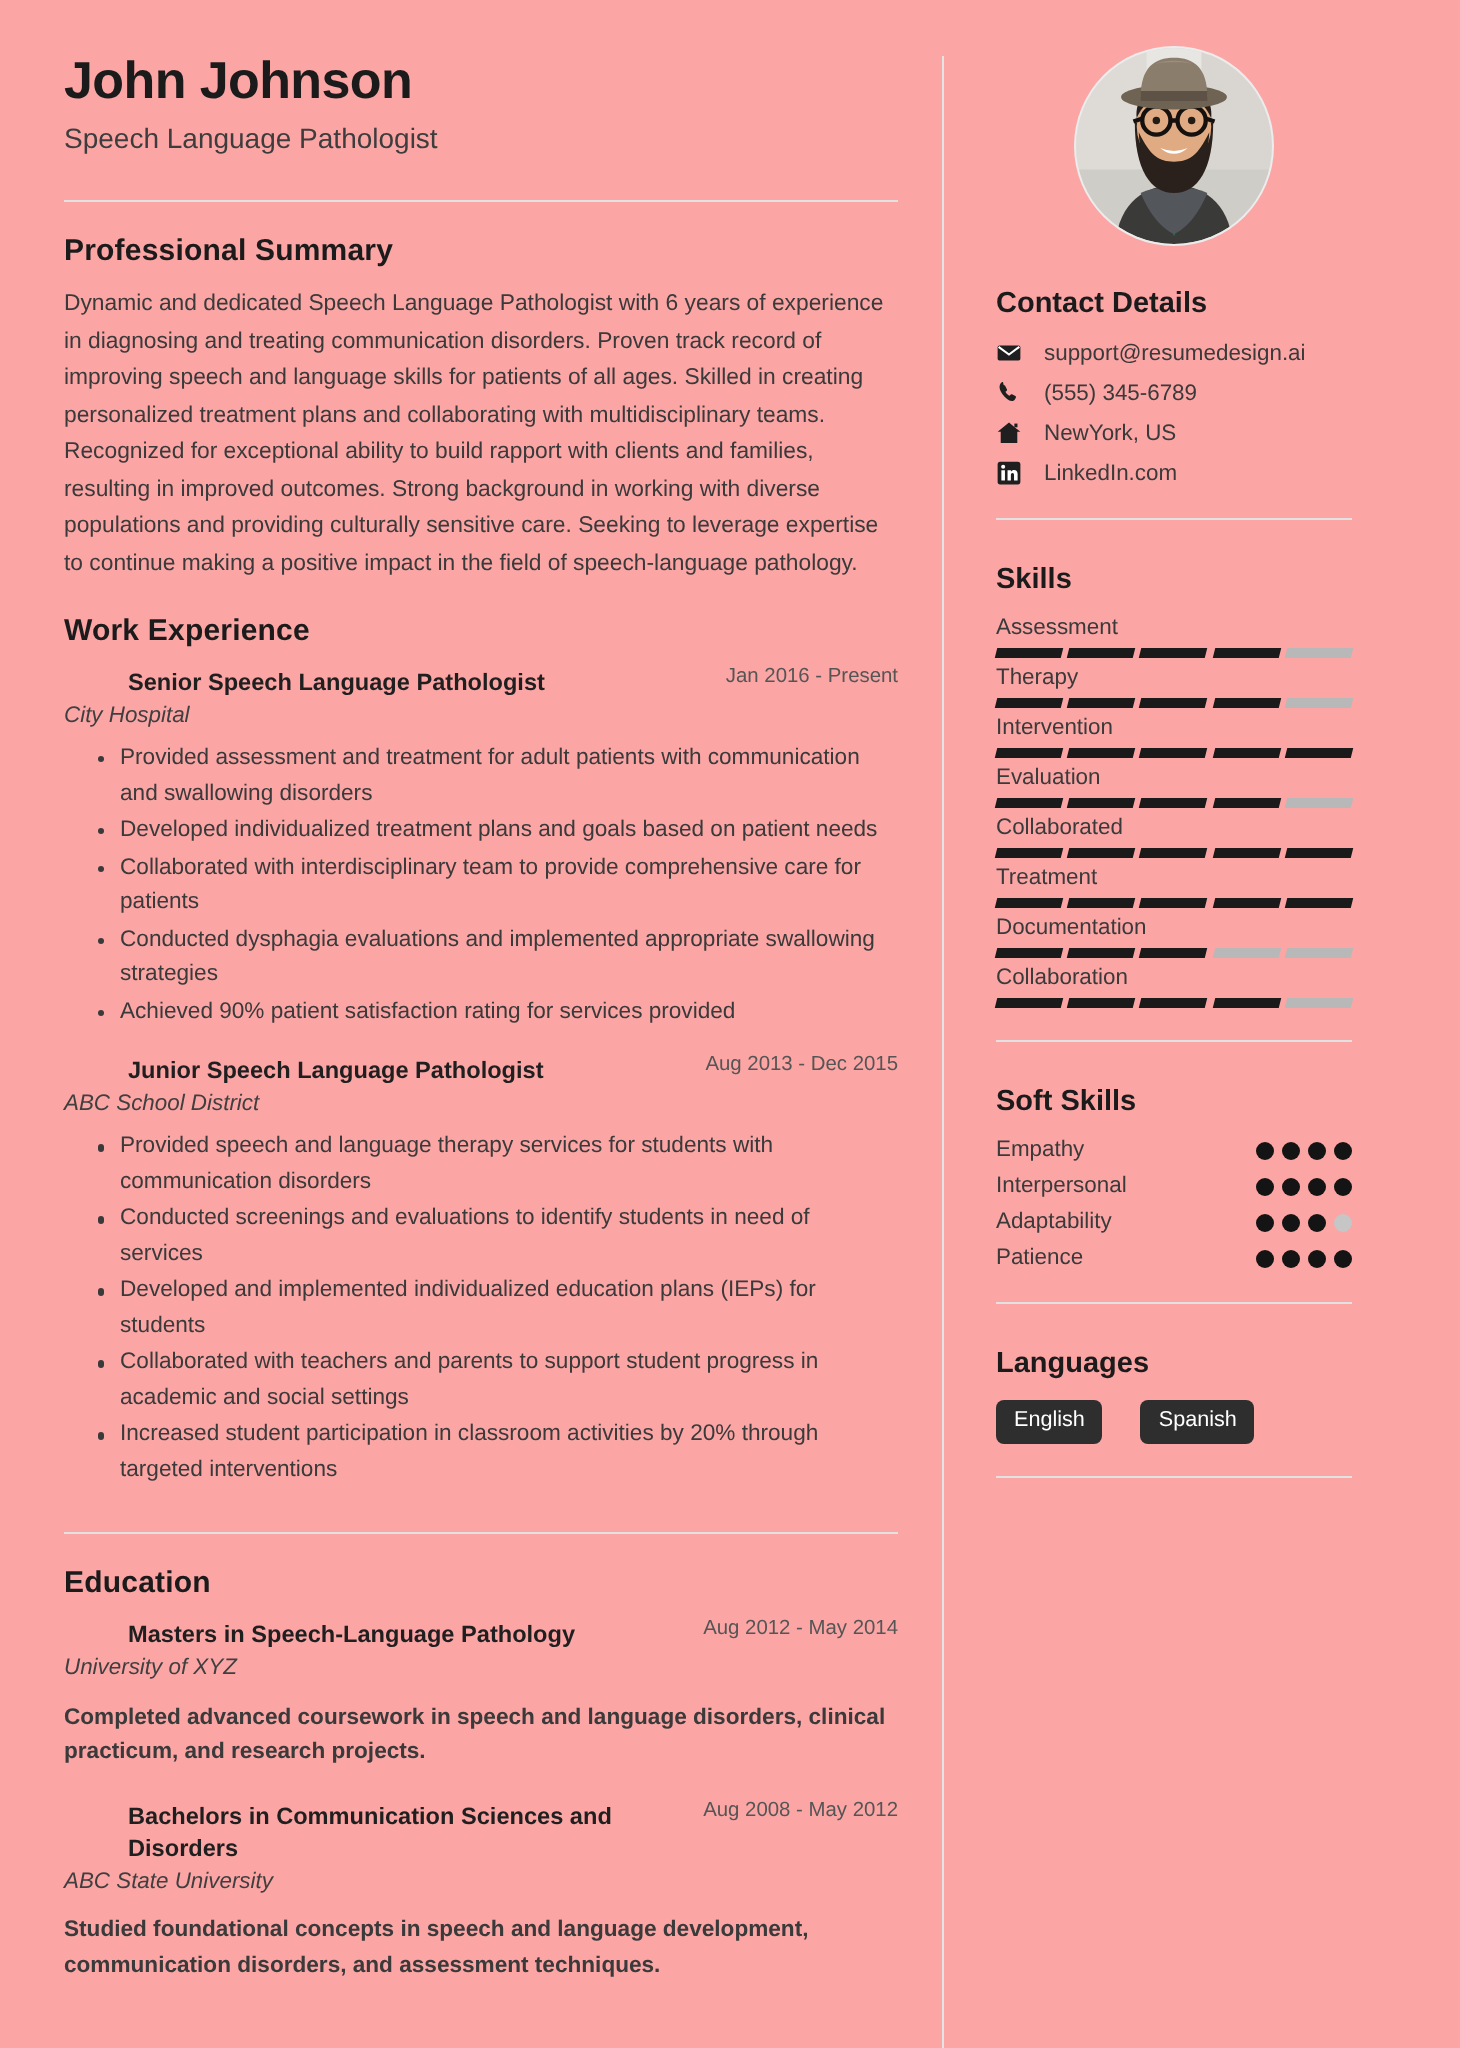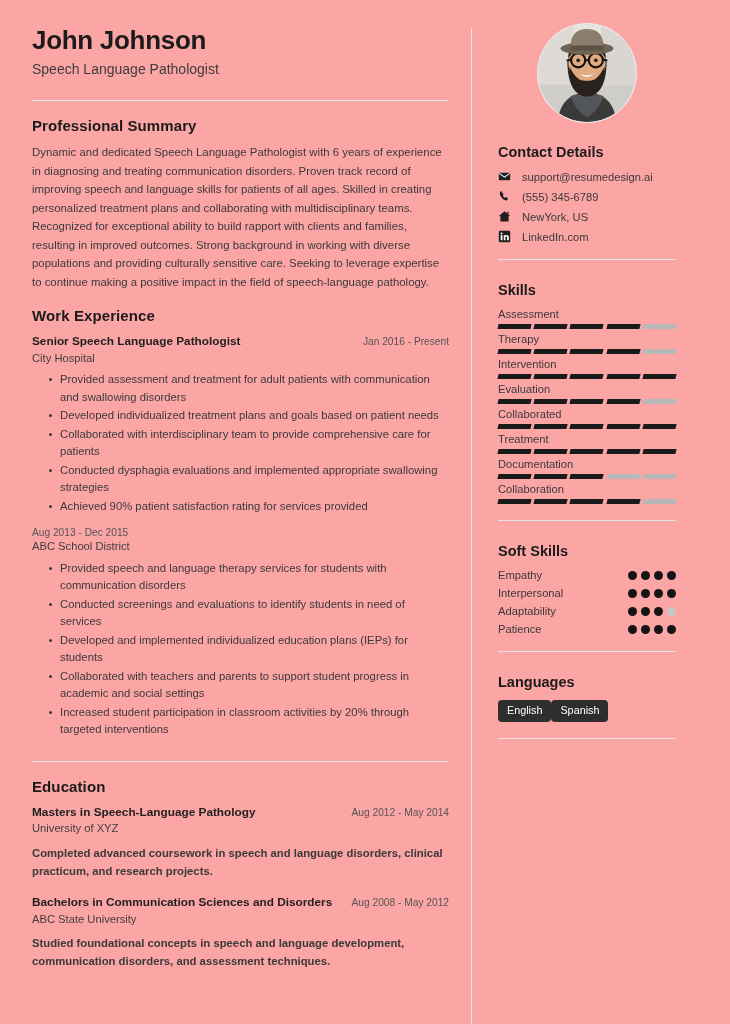--- a/index.html
+++ b/index.html
@@ -69,23 +69,24 @@
     line-height: 1.62;
     color: #3a3a3a;
     text-align: left;
   }
 
   .entry { margin-top: 2px; }
   .entry + .entry { margin-top: 12px; }
 
   .entry-head {
     display: flex;
-    align-items: center;
+    align-items: flex-start;
     justify-content: space-between;
     gap: 10px;
+    margin-left: 32px;
   }
 
   .entry-role {
     font-size: 11.8px;
     font-weight: bold;
     color: #1f1f1f;
     line-height: 1.4;
   }
 
   .entry-date {
@@ -93,20 +94,21 @@
     color: #555;
     white-space: nowrap;
     flex-shrink: 0;
   }
 
   .entry-org {
     font-size: 11.2px;
     color: #3f3f3f;
     margin-top: 1px;
     line-height: 1.4;
+    font-style: italic;
   }
 
   .bullets {
     margin: 5px 0 0 0;
     padding-left: 17px;
     list-style: none;
   }
 
   .bullets li {
     position: relative;
@@ -242,21 +244,21 @@
     height: 9px;
     border-radius: 50%;
     background: #c6c6c6;
   }
   .dot.on { background: #141414; }
 
   
   .lang-tags {
     display: flex;
     flex-wrap: wrap;
-    gap: 0;
+    gap: 19px;
   }
   .lang-tag {
     background: #2e2e2e;
     color: #ffffff;
     font-size: 10.8px;
     padding: 3px 9px 4px 9px;
     border-radius: 4px;
     line-height: 1.35;
   }
 </style>
@@ -291,20 +293,21 @@
             <ul class="bullets">
               <li>Provided assessment and treatment for adult patients with communication and swallowing disorders</li>
               <li>Developed individualized treatment plans and goals based on patient needs</li>
               <li>Collaborated with interdisciplinary team to provide comprehensive care for patients</li>
               <li>Conducted dysphagia evaluations and implemented appropriate swallowing strategies</li>
               <li>Achieved 90% patient satisfaction rating for services provided</li>
             </ul>
           </div>
           <div class="entry">
             <div class="entry-head">
+              <div class="entry-role">Junior Speech Language Pathologist</div>
               <div class="entry-date">Aug 2013 - Dec 2015</div>
             </div>
             <div class="entry-org">ABC School District</div>
             <ul class="bullets">
               <li>Provided speech and language therapy services for students with communication disorders</li>
               <li>Conducted screenings and evaluations to identify students in need of services</li>
               <li>Developed and implemented individualized education plans (IEPs) for students</li>
               <li>Collaborated with teachers and parents to support student progress in academic and social settings</li>
               <li>Increased student participation in classroom activities by 20% through targeted interventions</li>
             </ul>

